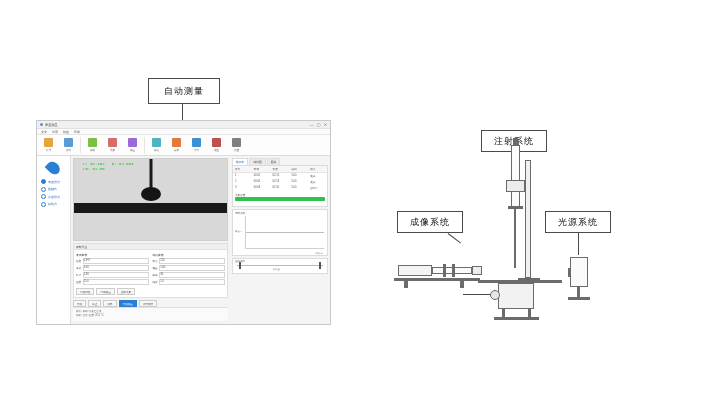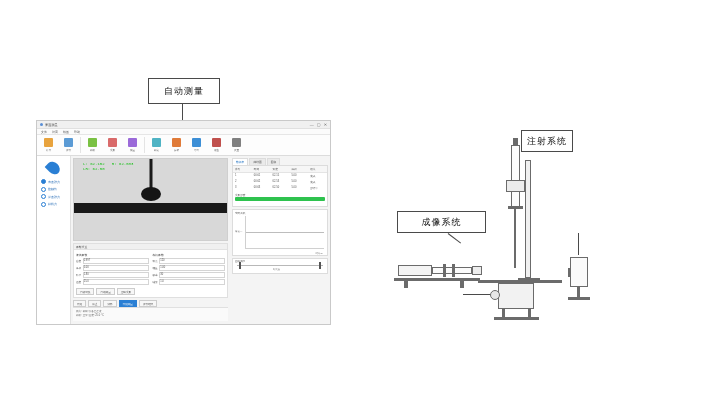--- a/index.html
+++ b/index.html
@@ -527,30 +527,33 @@
           <div style="position:absolute;left:2px;top:0px;font-size:2.6px;color:#555">图像调节</div>
           <div class="slider-track"></div>
           <div class="slider-handle" style="left:6px"></div>
           <div class="slider-handle" style="right:6px"></div>
           <div style="position:absolute;left:40px;top:9px;font-size:2.4px;color:#777">对比度</div>
         </div>
       </div>
     </div>
   </div>
 
-  <div class="callout" style="left:481px; top:130px; width:52px; height:22px;margin-left:40px;">
+  <div class="callout" style="left:481px; top:130px; width:66px; height:22px;">
     <span>注射系统</span>
   </div>
   <div class="leader" style="left:514px; top:152px; width:1px; height:12px;"></div>
 
-  <div class="callout" style="left:397px; top:211px; width:89px; height:22px;">
+  <div class="callout" style="left:397px; top:211px; width:66px; height:22px;">
     <span>成像系统</span>
   </div>
   <div class="leader" style="left:448px; top:233px; width:16px; height:1px; transform:rotate(37deg); transform-origin:left center;"></div>
 
+  <div class="callout" style="left:545px; top:211px; width:66px; height:22px;">
+    <span>光源系统</span>
+  </div>
   <div class="leader" style="left:578px; top:233px; width:1px; height:22px;"></div>
 
   <div class="leader" style="left:463px; top:294px; width:34px; height:1px;"></div>
 
   <div class="instrument">
 
     <div class="inkbox" style="left:131px; top:25px; width:9px; height:62px;"></div>
     <div class="ink" style="left:133px; top:18px; width:5px; height:8px;"></div>
     <div class="ink" style="left:128px; top:86px; width:15px; height:3px;"></div>
 

